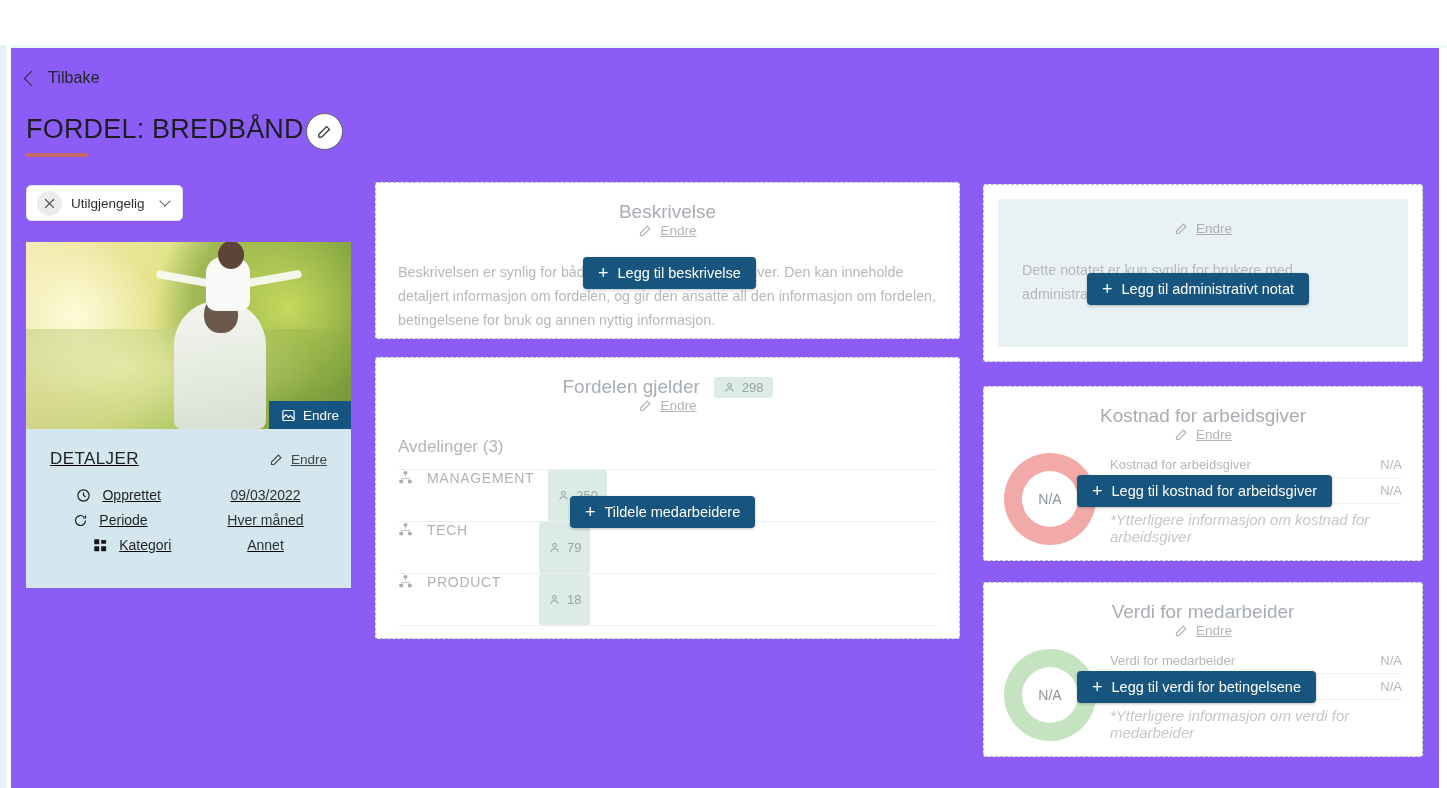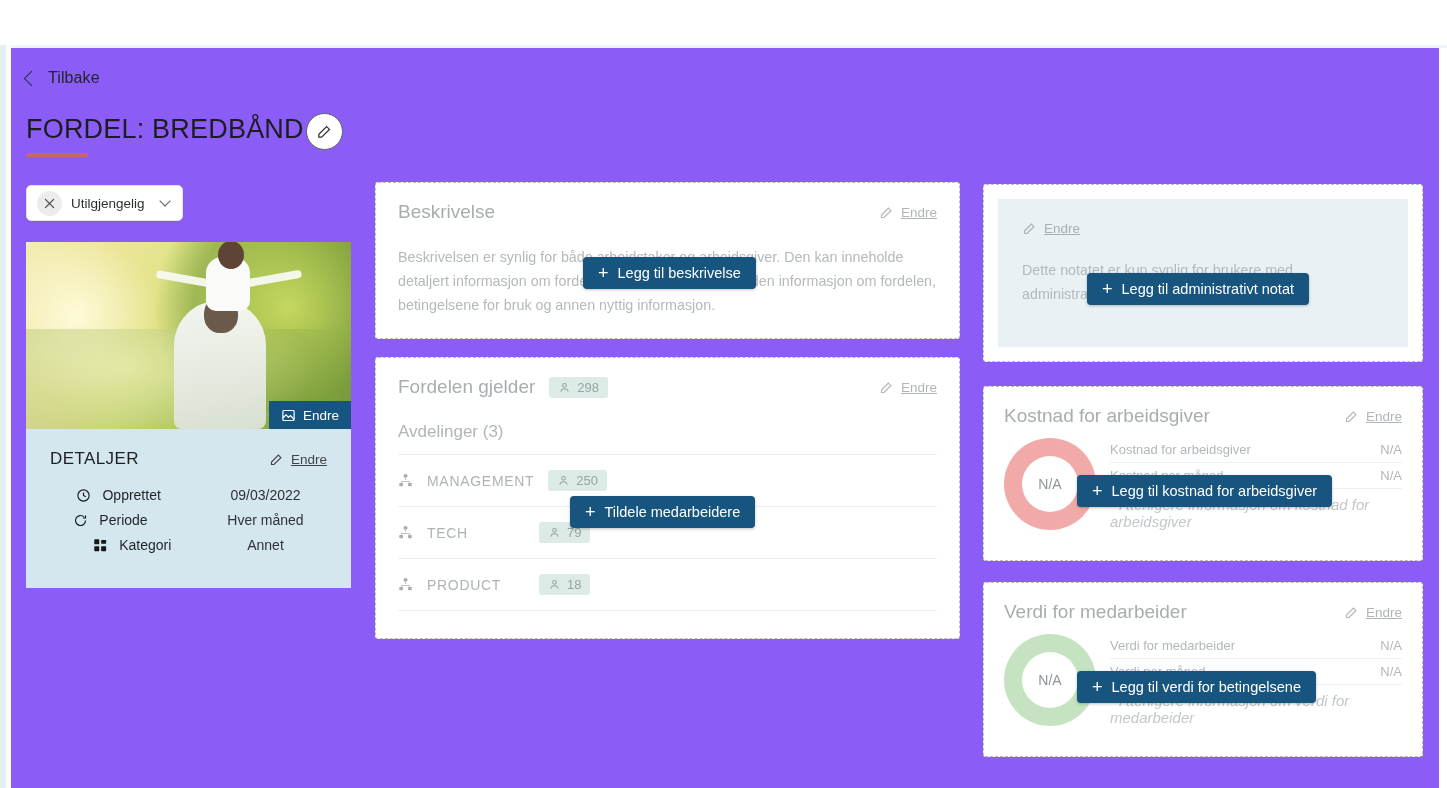--- a/index.html
+++ b/index.html
@@ -142,20 +142,21 @@
   .hero-edit {
     position: absolute; right: 0px; bottom: 0px;
     background: #16557f; color: #fff;
     height: 28px; padding: 0 12px;
     display: flex; align-items: center; gap: 7px;
     font-size: 13.5px; cursor: pointer;
   }
   .details {
     width: 325px; background: #d4e7ee;
     padding: 20px 24px 26px 24px;
+    text-decoration: underline;
   }
   .details-head {
     display: flex; align-items: center; justify-content: space-between;
     margin-bottom: 18px;
   }
   .details-title {
     font-size: 17px; color: #1d2024; letter-spacing: .4px;
   }
   .endre-link {
     display: flex; align-items: center; gap: 7px;
@@ -172,40 +173,40 @@
   .drow .v { font-size: 14px; color: #2d3237; }
 
   
   .dcard {
     position: absolute;
     border: 1px dashed #b9bdc1;
     border-radius: 3px;
     background: #ffffff;
   }
   .card-head {
-    display: flex; align-items: center; justify-content: space-between;
+    display: flex; align-items: center;  flex-direction: column;
   }
   .card-title { font-size: 19px; color: #a7adb2; font-weight: 400; }
   .muted-body {
     font-size: 14.3px; color: #b4b9bd; line-height: 24px;
   }
 
   
   #desc-card { left: 375px; top: 137px; width: 585px; height: 157px; padding: 18px 22px; }
 
   
   #applies-card { left: 375px; top: 312px; width: 585px; height: 282px; padding: 18px 22px; }
   .badge {
     display: inline-flex; align-items: center; gap: 6px;
     background: #dcebe6; border-radius: 3px;
     padding: 3px 9px; font-size: 13px; color: #9aa3a5;
   }
   .subhead { font-size: 17px; color: #b0b5b9; margin: 24px 0 12px 0; }
   .dept-row {
-    display: flex; align-items: center; gap: 14px;
+    display: flex; gap: 14px;
     height: 52px; border-top: 1px solid #eceef0;
   }
   .dept-name { font-size: 14px; color: #aeb3b7; letter-spacing: .7px; min-width: 98px; }
 
   
   #note-card { left: 983px; top: 139px; width: 440px; height: 178px; padding: 14px; }
   .note-inner {
     background: #e9f1f4; width: 100%; height: 100%;
     padding: 22px 24px;
   }

